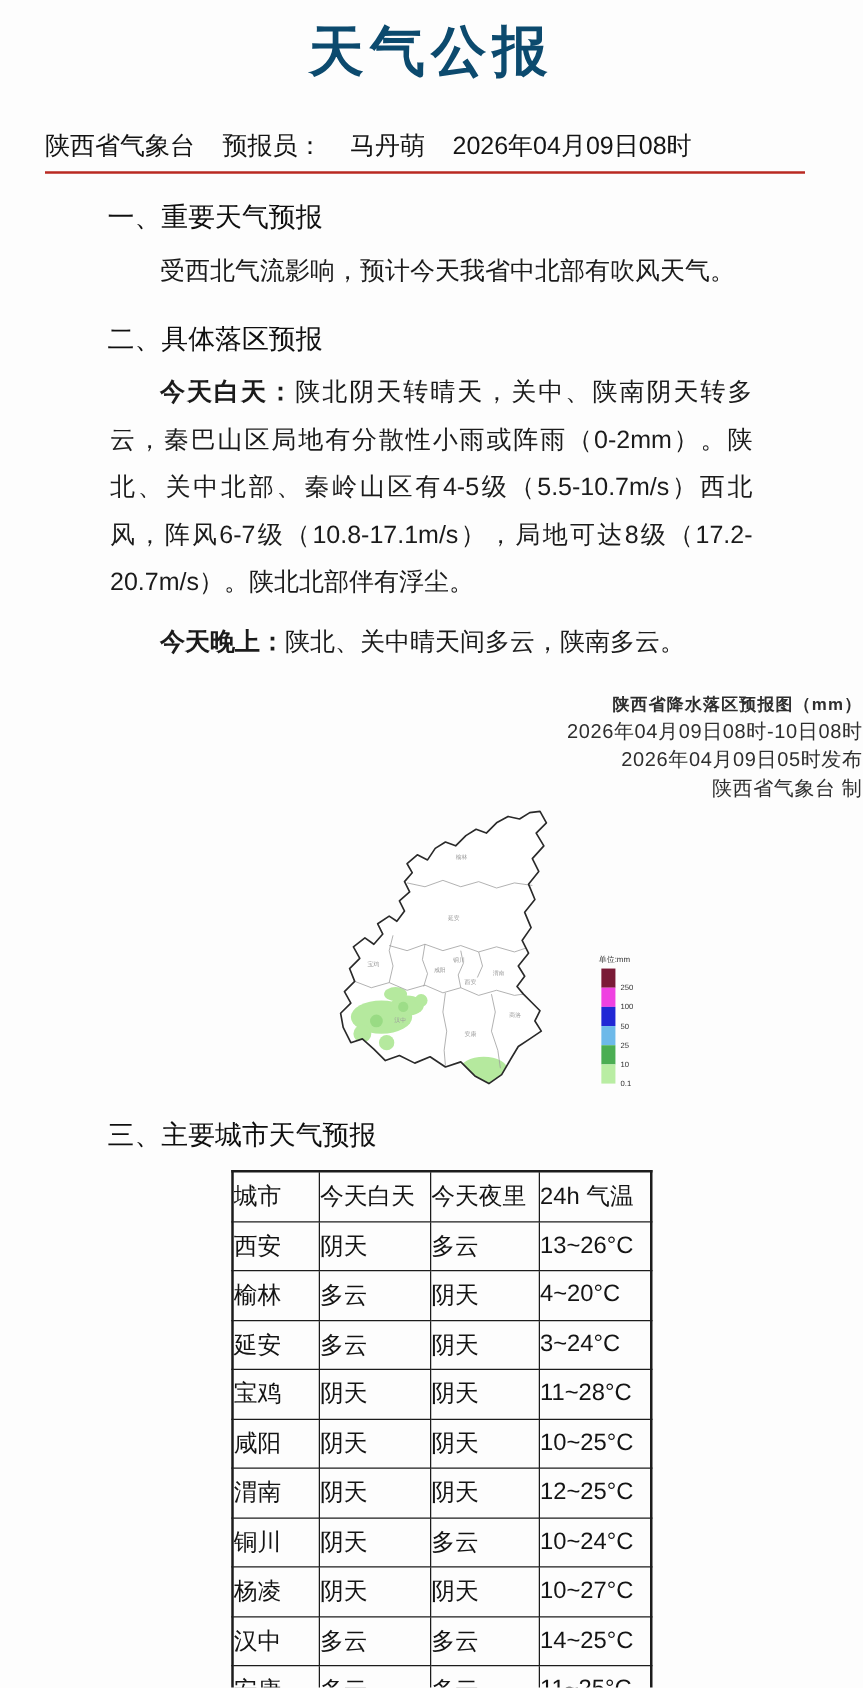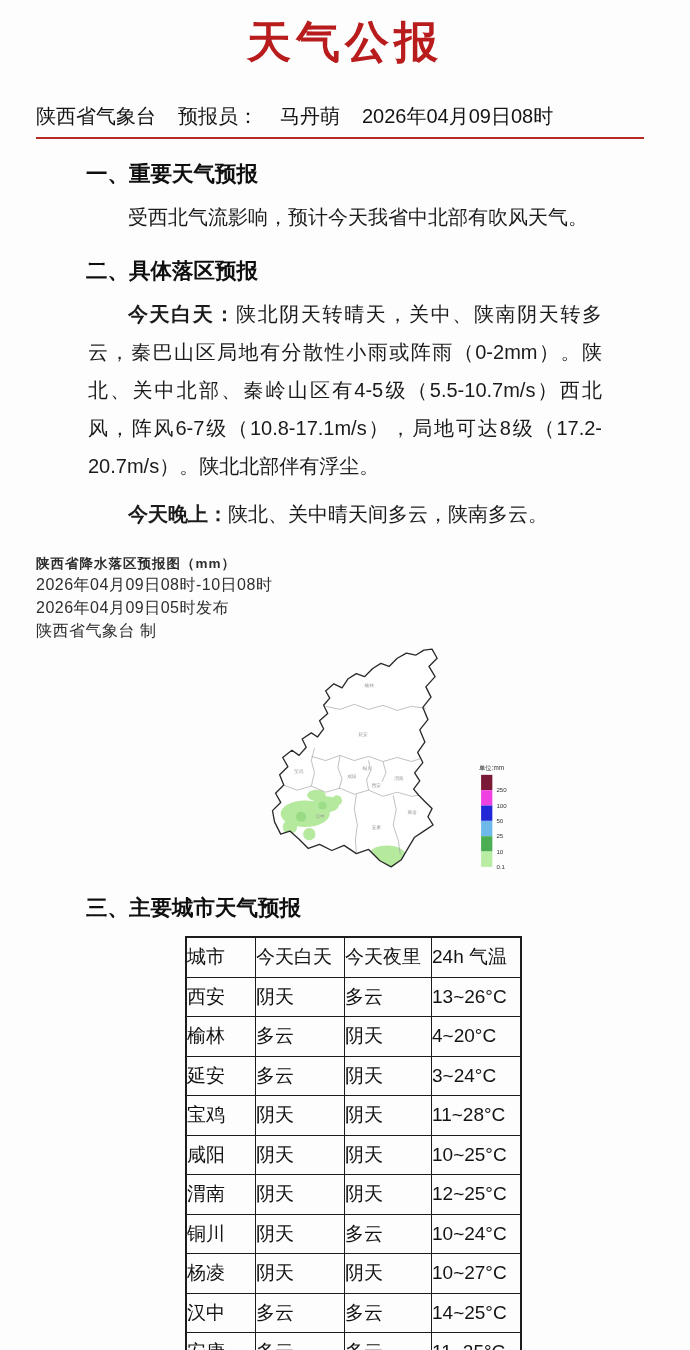--- a/index.html
+++ b/index.html
@@ -13,29 +13,29 @@
     font-size:44px;font-weight:bold;letter-spacing:5px;color:#d7281b;
     line-height:1.25;
   }
   .meta-line{
     margin:34px 46px 0 36px;
     padding-bottom:7px;border-bottom:2.5px solid #b92a22;
     font-size:20px;color:#141414;white-space:nowrap;
   }
   .meta-line .gap{display:inline-block;width:22px;}
   .sec-heading{
-    margin:20px 86px 0 86px;font-size:21.5px;font-weight:bold;color:#0f0f0f;
+    margin:20px 86px 0 86px;font-size:21.5px;font-weight:normal;color:#0f0f0f;
   }
   .body-par{
     margin:10px 88px 0 88px;font-size:20px;line-height:1.9;
     text-align:justify;text-indent:2em;color:#1b1b1b;
   }
   .body-par .lead{font-weight:bold;}
   .map-block{margin-top:14px;}
-  .map-titles{text-align:left;padding-left:36px;color:#2e2e2e;margin-top:22px;}
+  .map-titles{text-align:right;padding-left:52px;color:#2e2e2e;margin-top:22px;}
   .map-title-1{font-size:13.5px;font-weight:bold;letter-spacing:1px;}
   .map-title-2,.map-title-3,.map-title-4{font-size:16px;margin-top:2px;letter-spacing:0.5px;}
   .map-svg{display:block;margin-left:258px;margin-top:4px;}
   .map-caption{
     text-align:center;padding-left:68px;margin-top:6px;
     font-size:19.5px;font-weight:bold;color:#0d0d0d;letter-spacing:1px;
   }
   .city-table{
     margin:14px 0 0 185px;border-collapse:collapse;table-layout:fixed;
     font-size:19px;color:#141414;border:2px solid #1c1c1c;
@@ -45,21 +45,21 @@
     height:38.5px;padding:0;font-weight:normal;
   }
   .col-city{width:68px;}
   .col-day{width:88px;}
   .col-night{width:86px;}
   .col-temp{width:88px;}
 </style>
 </head>
 <body>
 
-<h1 class="doc-title" style="color: #b91c1c;">天气公报</h1>
+<h1 class="doc-title" style="color: #0c4a6e;">天气公报</h1>
 
 <div class="meta-line" style="border-bottom-color: rgb(185, 42, 34);">
   <span>陕西省气象台</span><span class="gap"></span><span>预报员：</span><span class="gap"></span><span>马丹萌</span><span class="gap"></span><span>2026年04月09日08时</span>
 </div>
 
 <h2 class="sec-heading">一、重要天气预报</h2>
 <p class="body-par">受西北气流影响，预计今天我省中北部有吹风天气。</p>
 
 <h2 class="sec-heading">二、具体落区预报</h2>
 <p class="body-par"><span class="lead">今天白天：</span><span>陕北阴天转晴天，关中、陕南阴天转多云，秦巴山区局地有分散性小雨或阵雨（0-2mm）。陕北、关中北部、秦岭山区有4-5级（5.5-10.7m/s）西北风，阵风6-7级（10.8-17.1m/s），局地可达8级（17.2-20.7m/s）。陕北北部伴有浮尘。</span></p>

